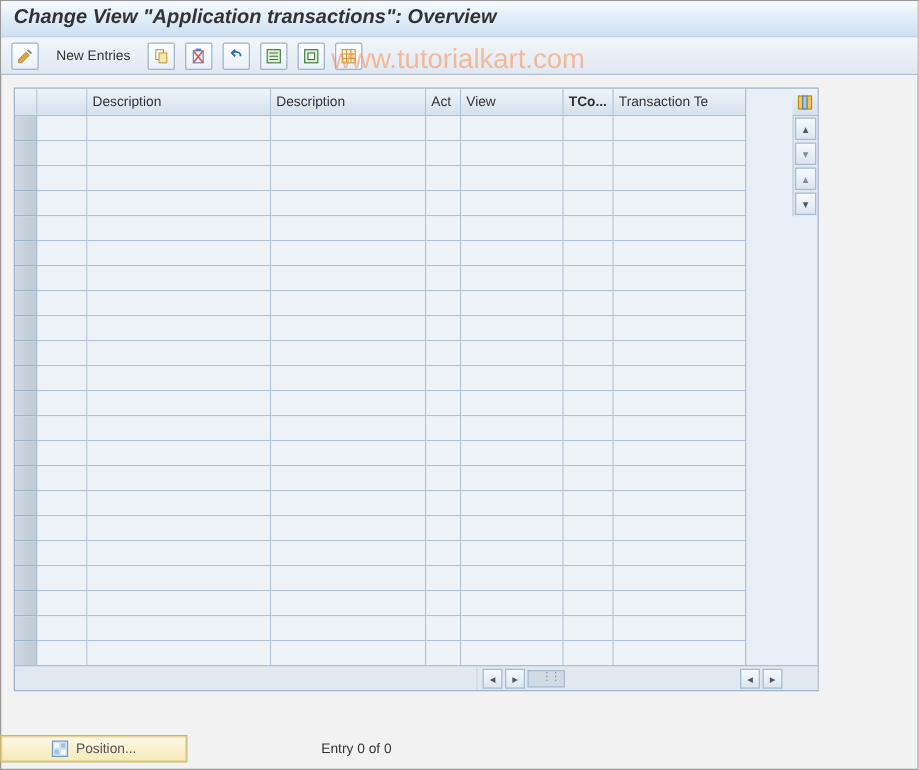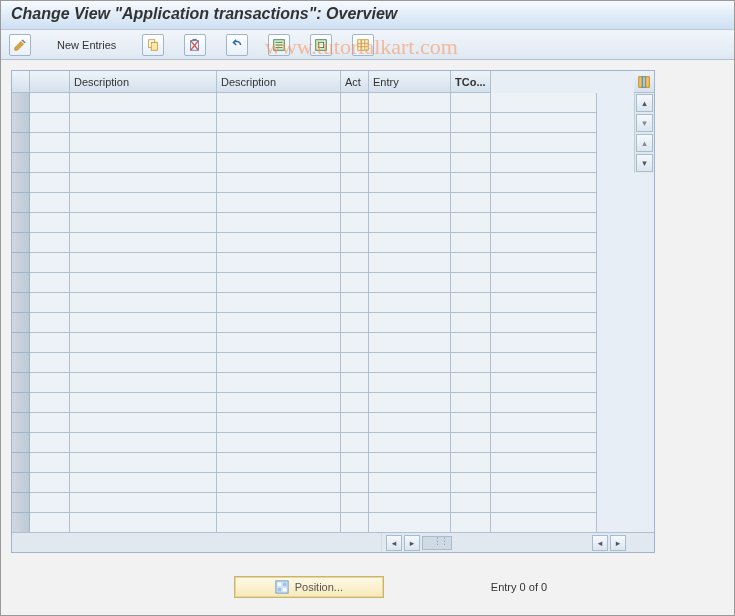--- a/index.html
+++ b/index.html
@@ -1,25 +1,25 @@
 <!DOCTYPE html>
 <html><head>
   <meta charset="utf-8">
   <style>
     * { margin: 0; padding: 0; box-sizing: border-box; font-family: Arial, sans-serif; }
     body { width: 735px; height: 616px; background: #f5f5f5; position: relative; overflow: hidden; }
     .window { width: 735px; height: 616px; background: #f2f2f2; border: 1px solid #999; }
     .title-bar { background: linear-gradient(to bottom, #f8fbfe 0%, #e0ecf8 50%, #cfe0f3 100%); padding: 4px 10px 6px 10px; border-bottom: 1px solid #b8c8d8; }
     .title-bar h1 { font-size: 16px; font-style: italic; font-weight: bold; color: #333; }
-    .toolbar { background: linear-gradient(to bottom, #f2f6fb 0%, #dfe8f2 100%); padding: 4px 8px; border-bottom: 1px solid #b0c0d0; display: flex; align-items: center; gap: 20px; height: 30px; }
+    .toolbar { background: linear-gradient(to bottom, #f2f6fb 0%, #dfe8f2 100%); padding: 4px 8px; border-bottom: 1px solid #b0c0d0; display: flex; align-items: center; gap: 8px; height: 30px; }
     .tb-btn { width: 22px; height: 22px; border: 1px solid #9fb5cc; background: linear-gradient(to bottom,#fff,#e8f0f8); border-radius: 2px; display: inline-flex; align-items: center; justify-content: center; font-size: 11px; cursor: pointer; }
     .tb-btn svg { width: 14px; height: 14px; }
     .new-entries { font-size: 11px; color: #333; padding: 2px 6px; cursor: pointer; }
     .content-area { padding: 10px 10px 0 10px; position: relative; }
-    .watermark { position: absolute; top: 34px; left: 265px; font-size: 22px; color: rgba(255,140,80,0.55); font-weight: 500; z-index: 50; pointer-events: none; font-family: Liberation Serif, serif; }
+    .watermark { position: absolute; top: 34px; left: 265px; font-size: 22px; color: rgba(255,140,80,0.55); font-weight: 500; z-index: 50; pointer-events: none; font-family: Liberation Sans, sans-serif; }
     .table-wrap { border: 1px solid #9fb5cc; background: #e8eef5; width: 644px; height: 483px; position: relative; display: flex; flex-direction: column; }
     .grid-area { flex: 1; display: flex; overflow: hidden; }
     .grid-main { flex: 1; overflow: hidden; }
     .grid-hdr { display: flex; height: 22px; }
     .gh, .gc { border-right: 1px solid #b0c0d0; border-bottom: 1px solid #b0c0d0; font-size: 11px; color: #333; display: flex; align-items: center; padding-left: 4px; }
     .gh { background: linear-gradient(to bottom,#eef3f8,#d5e1ee); font-weight: normal; }
     .gc { background: #edf2f7; height: 20px; }
     .row-sel { width: 18px; background: linear-gradient(to right,#d0d8e0,#bfcad6); border-right: 1px solid #9fb5cc; border-bottom: 1px solid #9fb5cc; height: 20px; }
     .row-sel-h { width: 18px; height: 22px; background: linear-gradient(to bottom,#eef3f8,#d5e1ee); border-right: 1px solid #b0c0d0; border-bottom:1px solid #b0c0d0;}
     .grid-row { display: flex; }
@@ -35,21 +35,21 @@
     .settings-btn { width: 20px; height: 22px; background: linear-gradient(to bottom,#eef3f8,#d5e1ee); border-bottom: 1px solid #b0c0d0; display:flex;align-items:center;justify-content:center; cursor:pointer; }
     .vscroll { width: 20px; background: #e2e8ef; display: flex; flex-direction: column; border-left: 1px solid #c0cedb;}
     .vscroll-btn { height: 18px; background: linear-gradient(to bottom,#f5f9fd,#dbe6f0); border: 1px solid #a8bcd0; margin:1px; display:flex;align-items:center;justify-content:center;font-size:9px;color:#556; cursor:pointer;}
     .vscroll-track { flex:1; }
     .hscroll-row { height: 20px; display:flex; background:#e2e8ef; border-top:1px solid #b0c0d0;}
     .hscroll-spacer { width: 370px; border-right:1px solid #d0d8e0;}
     .hscroll-group { display:flex; align-items:center; gap:2px; padding:0 4px;}
     .hscroll-btn { width:16px;height:16px; background: linear-gradient(to bottom,#f5f9fd,#dbe6f0); border:1px solid #a8bcd0; display:flex;align-items:center;justify-content:center;font-size:9px;color:#556; cursor:pointer;}
     .hscroll-track { width:30px; height:14px; background:#d0dae4; border:1px solid #a8bcd0; position:relative;}
     .hscroll-track::after{content:'⋮⋮';position:absolute;left:10px;top:-1px;font-size:9px;color:#889;letter-spacing:-2px;}
-    .bottom-bar { position: absolute; bottom: 18px; left: 0; right: 0; display: flex; align-items: center; justify-content: center; gap: 90px; padding-left: 46px; }
+    .bottom-bar { position: absolute; bottom: 6px; left: 0; right: 0; display: flex; align-items: center; gap: 90px; }
     .position-btn { width: 150px; height: 22px; background: linear-gradient(to bottom,#fef9e8,#f7e9b8); border: 1px solid #c9b56f; font-size: 11px; color: #555; display:flex; align-items:center; justify-content:center; gap:6px; cursor:pointer; box-shadow: 0 0 0 1px #e8d898 inset;}
     .position-btn .icon { width:14px;height:14px; }
     .status-txt { font-size: 11px; color: #333; margin-left: 17px; }
   </style>
 </head>
 <body>
 
 <div class="window">
   <div class="title-bar">
     <h1>Change View "Application transactions": Overview</h1>
@@ -107,22 +107,23 @@
   <div class="content-area">
     <div class="table-wrap">
       <div class="grid-area">
         <div class="grid-main">
           <div class="grid-hdr">
             <div class="row-sel-h"></div>
             <div class="gh col-empty1"></div>
             <div class="gh col-desc1">Description</div>
             <div class="gh col-desc2">Description</div>
             <div class="gh col-act">Act</div>
-            <div class="gh col-name">Entry</div>
+            <div class="gh col-name">View</div>
             <div class="gh col-tco">TCo...</div>
+            <div class="gh col-tt">Transaction Te</div>
           </div>
           <div class="grid-rows" id="grid-rows">
               <div class="grid-row">
                 <div class="row-sel"></div>
                 <div class="gc col-empty1"></div>
                 <div class="gc col-desc1"></div>
                 <div class="gc col-desc2"></div>
                 <div class="gc col-act"></div>
                 <div class="gc col-name"></div>
                 <div class="gc col-tco"></div>

